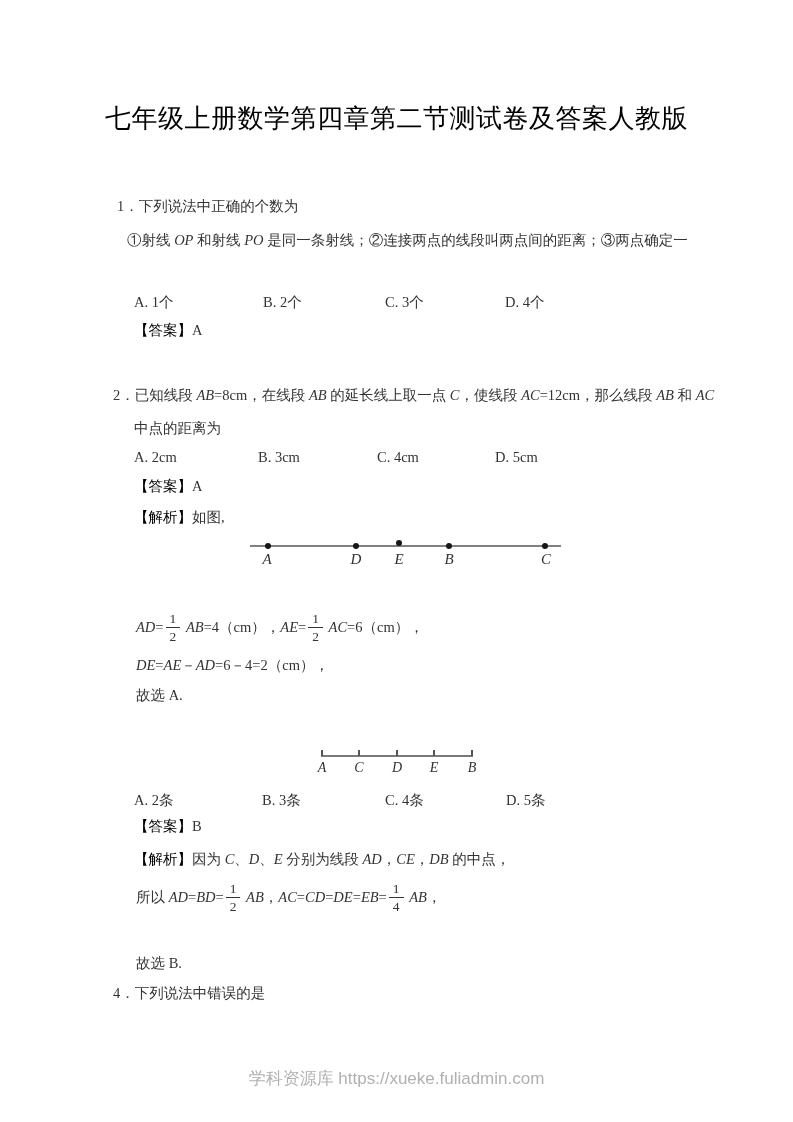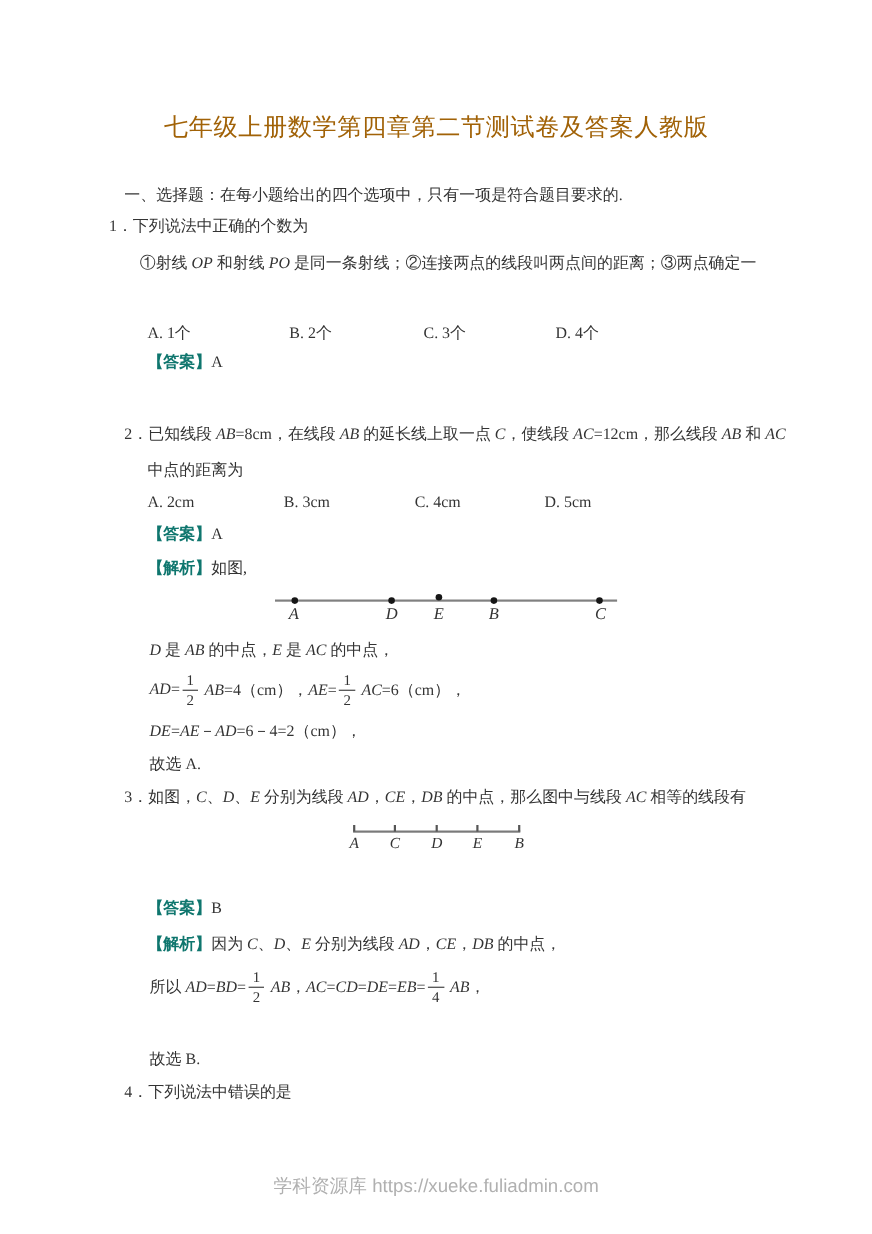--- a/index.html
+++ b/index.html
@@ -15,27 +15,27 @@
     position:absolute;
     font-size:14.5px;
     line-height:18px;
     white-space:pre;
     color:#333333;
   }
   .title{
     position:absolute;
     top:101px;left:0;width:793px;
     text-align:center;
-    font-size:22px;
-    color:#a16207;
+    font-size:26px;
+    color:#000000;
     letter-spacing:0.5px;
     white-space:pre;
   }
   i{font-style:italic;}
-  b.lbl{font-weight:bold;color:#0f766e;}
+  b.lbl{font-weight:normal;color:#000000;}
   
   .optrow{position:absolute;left:0;top:0;width:650px;height:20px;}
   .optrow span{position:absolute;font-size:14.5px;white-space:pre;}
   
   .mathline{
     position:absolute;
     display:flex;align-items:center;
     height:46px;
     font-size:14.5px;
   }
@@ -71,23 +71,22 @@
     white-space:pre;
   }
 </style>
 </head>
 <body>
 
 <div class="page">
 
   <div class="title">七年级上册数学第四章第二节测试卷及答案人教版</div>
 
-  <div class="line" style="top:169px;left:113px">一、选择题：在每小题给出的四个选项中，只有一项是符合题目要求的.</div>
 
-  <div class="line" style="top:197px;left:99px"><span>1．</span><span>下列说法中正确的个数为</span></div>
+  <div class="line" style="top:197px;left:117px"><span>1．</span><span>下列说法中正确的个数为</span></div>
   <div class="line" style="top:231px;left:127px">①射线 <i>OP</i> 和射线 <i>PO</i> 是同一条射线；②连接两点的线段叫两点间的距离；③两点确定一</div>
   <div class="optrow" style="top:293px">
     <span style="left:134px">A. 1个</span>
     <span style="left:263px">B. 2个</span>
     <span style="left:385px">C. 3个</span>
     <span style="left:505px">D. 4个</span>
   </div>
   <div class="line" style="top:321px;left:134px"><b class="lbl">【答案】</b><span>A</span></div>
 
   <div class="line" style="top:386px;left:113px"><span>2．</span><span>已知线段 <i>AB</i>=8cm，在线段 <i>AB</i> 的延长线上取一点 <i>C</i>，使线段 <i>AC</i>=12cm，那么线段 <i>AB</i> 和 <i>AC</i></span></div>
@@ -108,49 +107,53 @@
     <span class="dot" style="left:146px;top:4px"></span>
     <span class="dot" style="left:196px;top:7px"></span>
     <span class="dot" style="left:292px;top:7px"></span>
     <span class="pt-label" style="left:17px">A</span>
     <span class="pt-label" style="left:106px">D</span>
     <span class="pt-label" style="left:149px">E</span>
     <span class="pt-label" style="left:199px">B</span>
     <span class="pt-label" style="left:296px">C</span>
   </div>
 
-  <div class="line" style="top:582px;left:136px"><i>D</i> 是 <i>AB</i> 的中点，<i>E</i> 是 <i>AC</i> 的中点，</div>
 
   <div class="mathline" style="top:604px;left:136px">
     <span><i>AD</i>=</span>
     <span class="frac"><span class="num">1</span><span class="den">2</span></span>
     <span> <i>AB</i>=4（cm），<i>AE</i>=</span>
     <span class="frac"><span class="num">1</span><span class="den">2</span></span>
     <span> <i>AC</i>=6（cm），</span>
   </div>
 
   <div class="line" style="top:656px;left:136px"><i>DE</i>=<i>AE</i>－<i>AD</i>=6－4=2（cm），</div>
   <div class="line" style="top:686px;left:136px">故选 A.</div>
 
-  <div class="line" style="top:716px;left:113px"><span>3．</span><span>如图，<i>C</i>、<i>D</i>、<i>E</i> 分别为线段 <i>AD</i>，<i>CE</i>，<i>DB</i> 的中点，那么图中与线段 <i>AC</i> 相等的线段有</span></div>
 
   <div class="diagram2">
     <div class="d2-line"></div>
     <span class="tick" style="left:0px"></span>
     <span class="tick" style="left:37px"></span>
     <span class="tick" style="left:75px"></span>
     <span class="tick" style="left:112px"></span>
     <span class="tick" style="left:150px"></span>
     <span class="pt-label2" style="left:1px">A</span>
     <span class="pt-label2" style="left:38px">C</span>
     <span class="pt-label2" style="left:76px">D</span>
     <span class="pt-label2" style="left:113px">E</span>
     <span class="pt-label2" style="left:151px">B</span>
   </div>
 
+  <div class="optrow" style="top:791px">
+    <span style="left:134px">A. 2条</span>
+    <span style="left:262px">B. 3条</span>
+    <span style="left:385px">C. 4条</span>
+    <span style="left:506px">D. 5条</span>
+  </div>
   <div class="line" style="top:817px;left:134px"><b class="lbl">【答案】</b><span>B</span></div>
   <div class="line" style="top:850px;left:134px"><b class="lbl">【解析】</b><span>因为 <i>C</i>、<i>D</i>、<i>E</i> 分别为线段 <i>AD</i>，<i>CE</i>，<i>DB</i> 的中点，</span></div>
 
   <div class="mathline" style="top:874px;left:136px">
     <span>所以 <i>AD</i>=<i>BD</i>=</span>
     <span class="frac"><span class="num">1</span><span class="den">2</span></span>
     <span> <i>AB</i>，<i>AC</i>=<i>CD</i>=<i>DE</i>=<i>EB</i>=</span>
     <span class="frac"><span class="num">1</span><span class="den">4</span></span>
     <span> <i>AB</i>，</span>
   </div>

